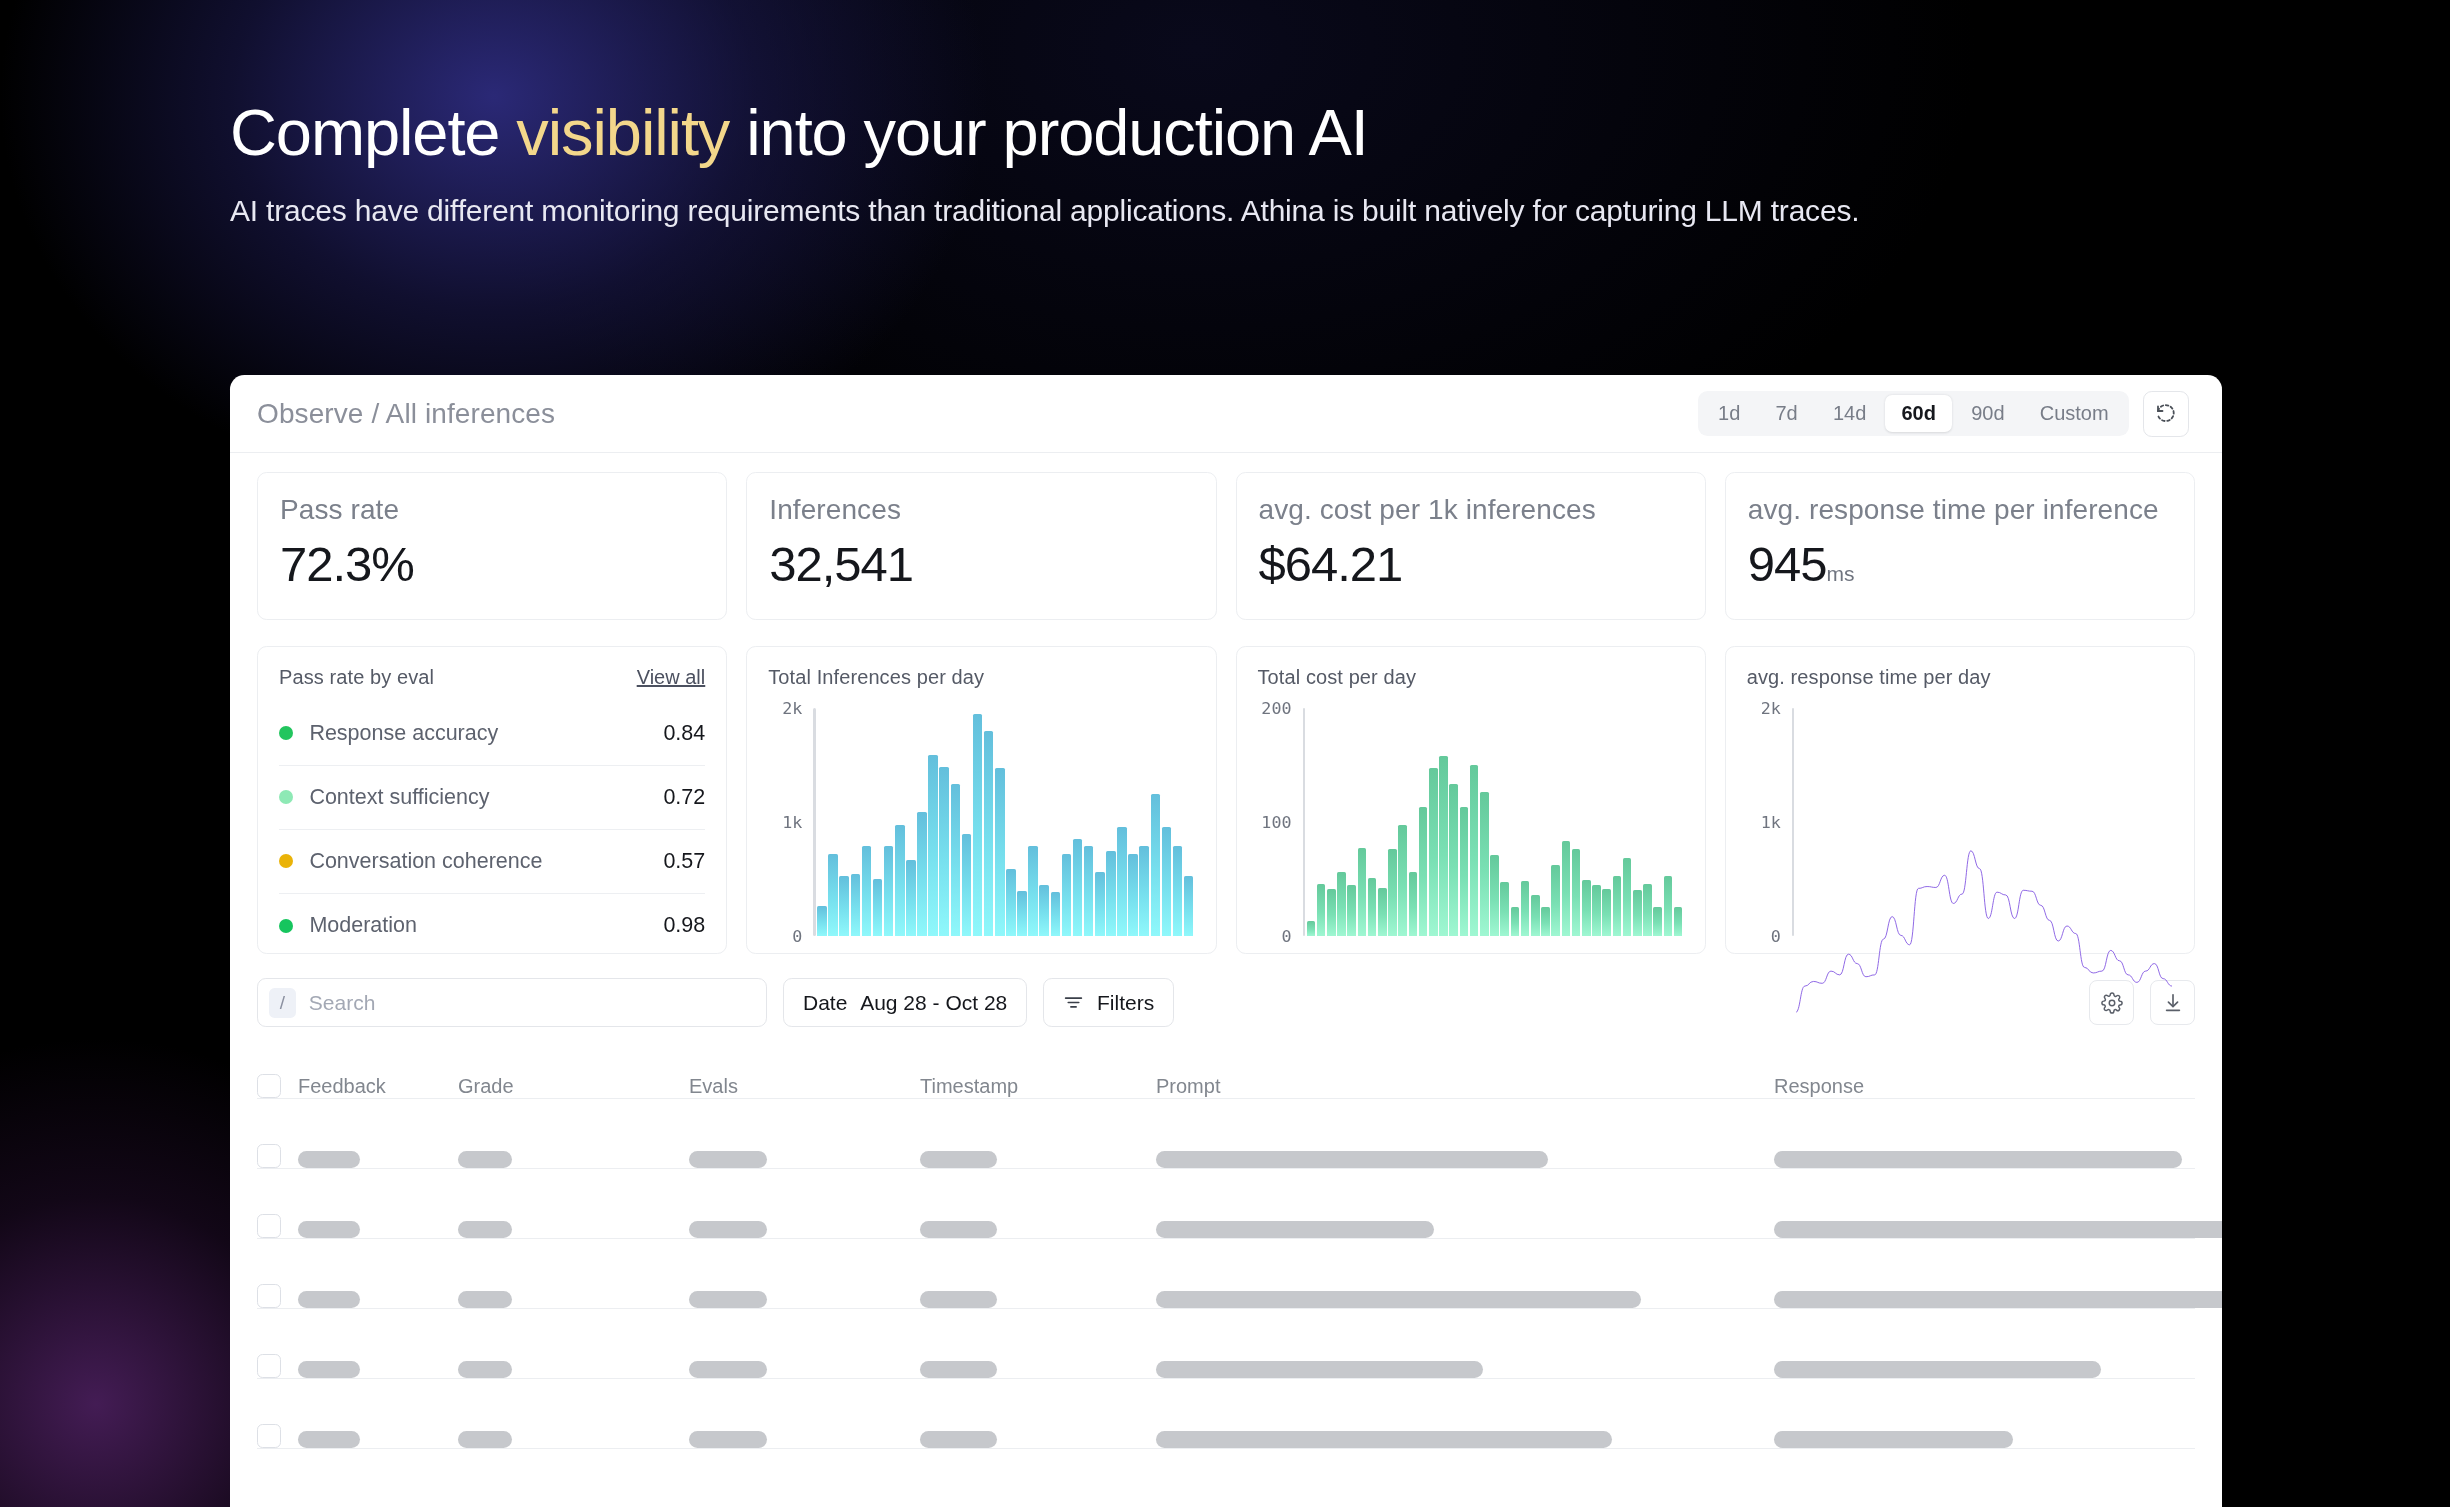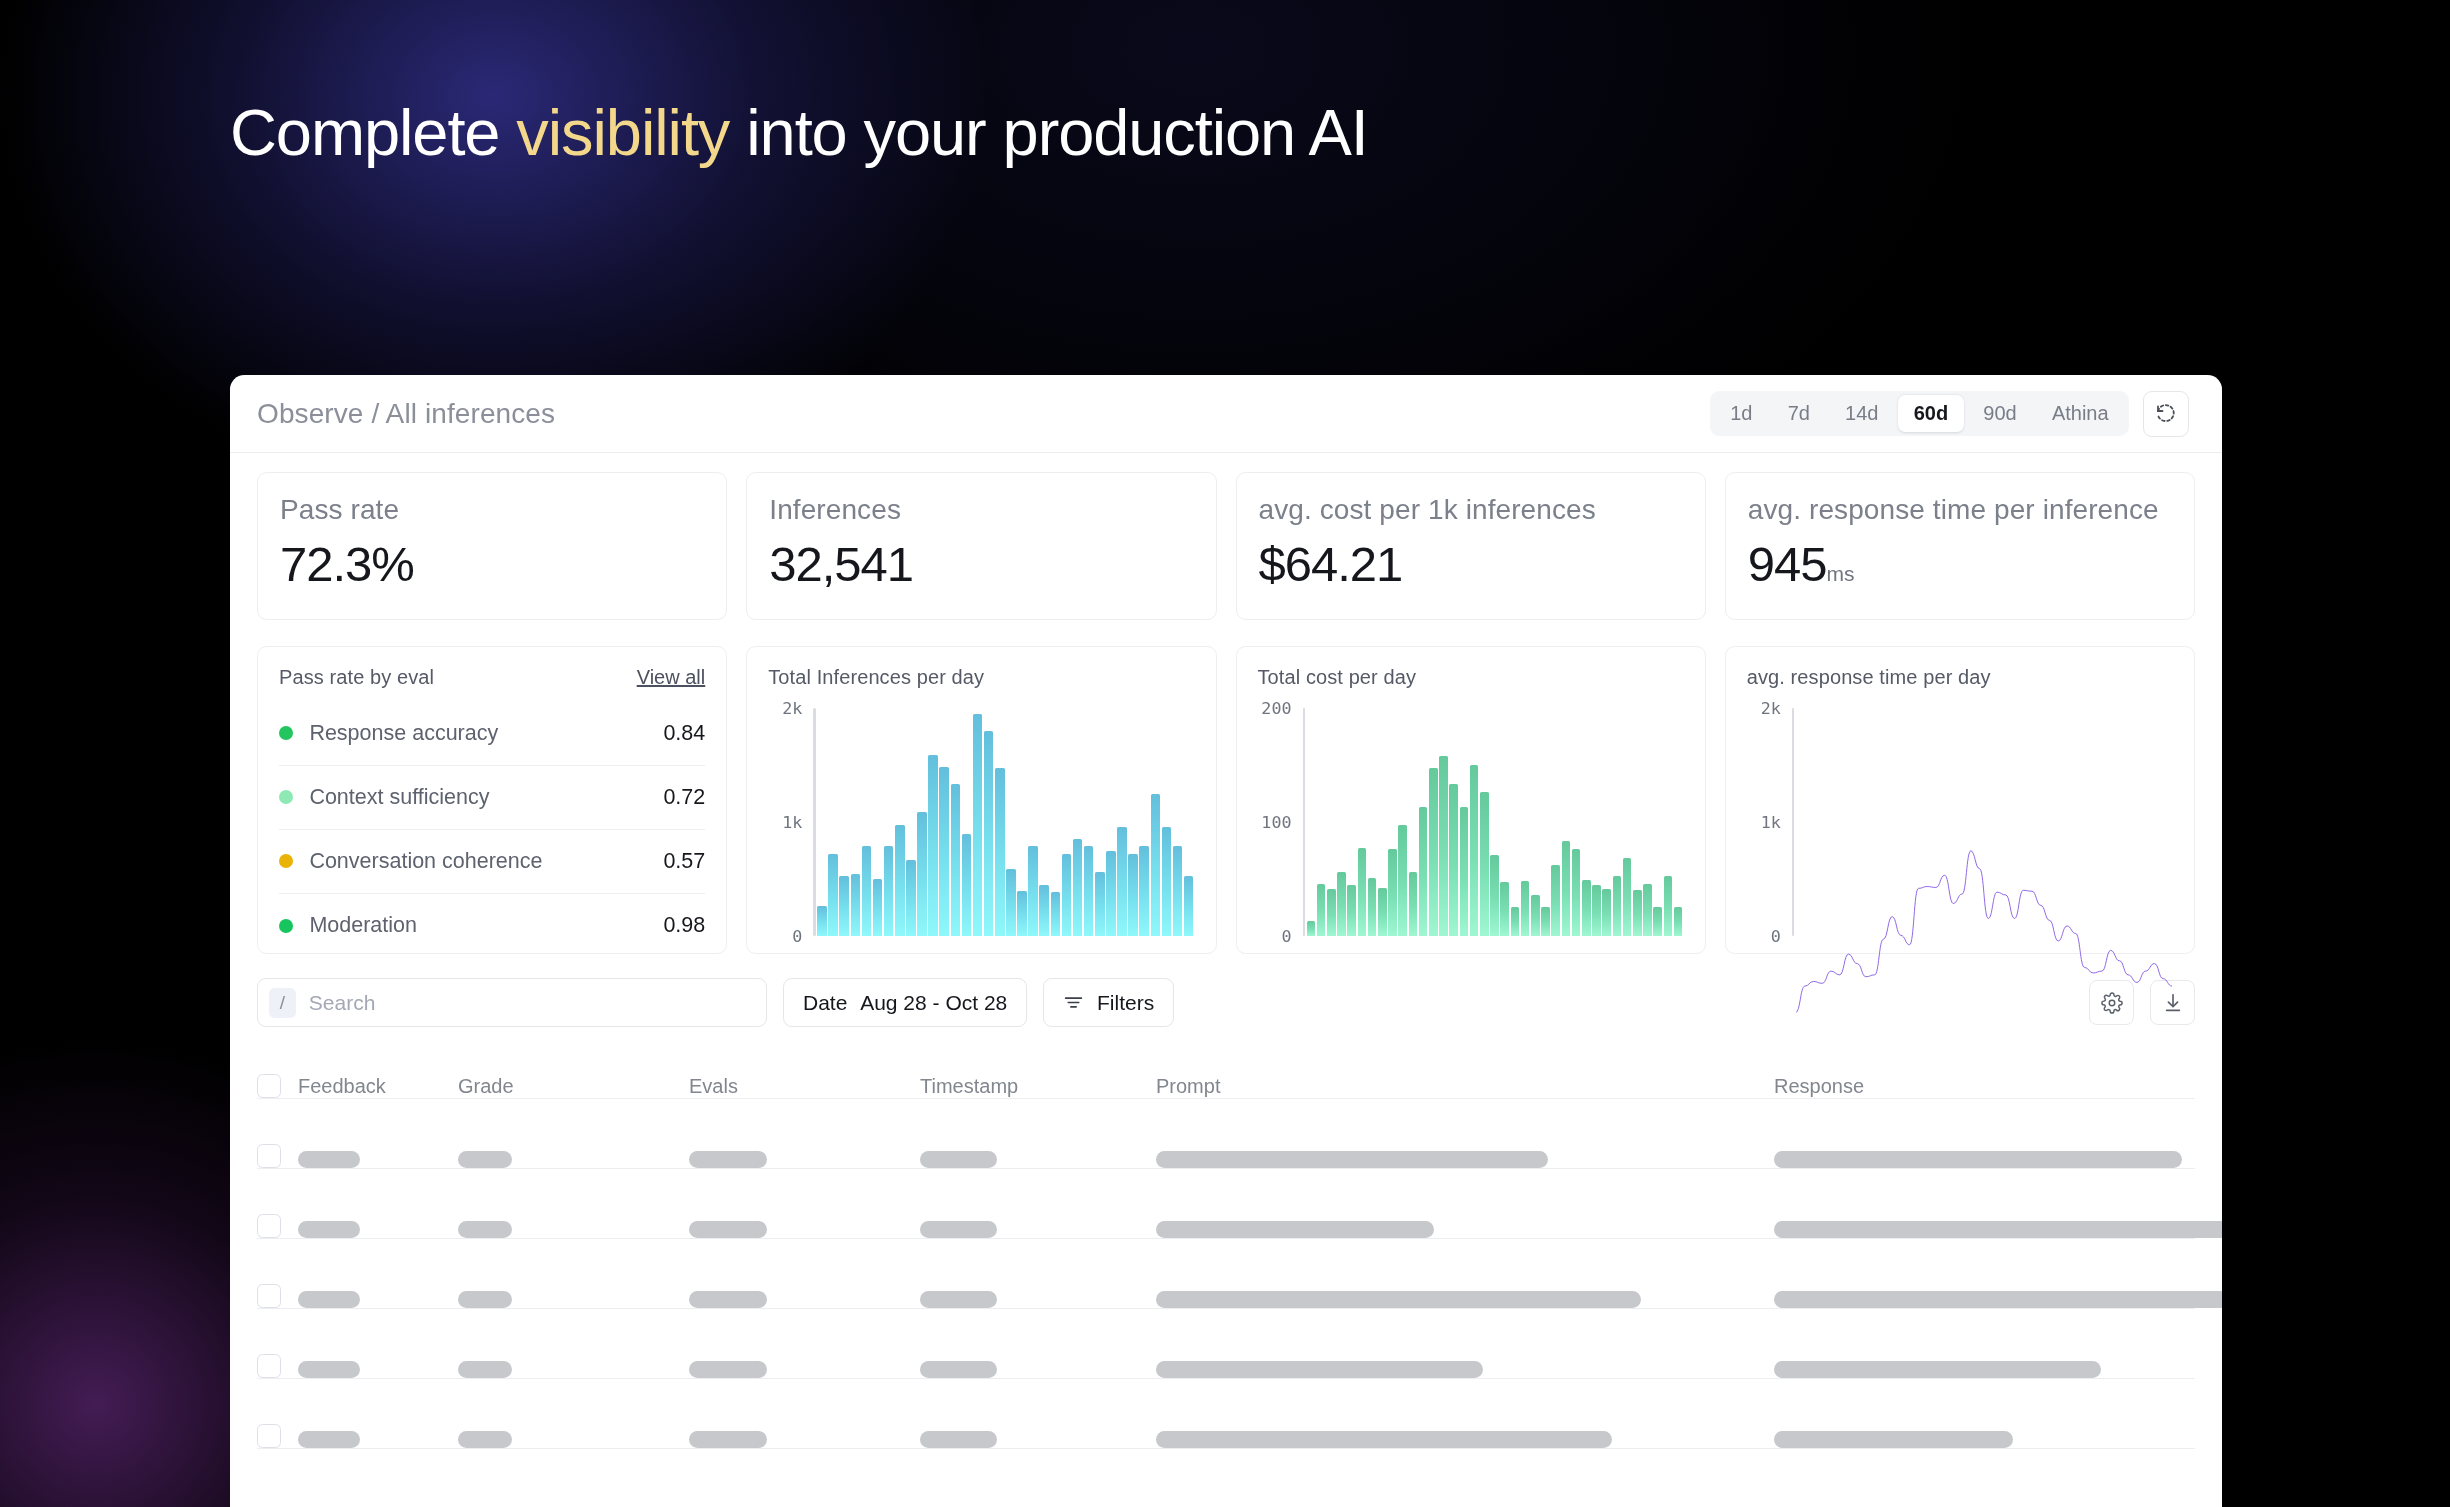--- a/index.html
+++ b/index.html
@@ -185,34 +185,35 @@
   .th { font-size: 20px; color: #82878f; }
   .sk { height: 17.5px; border-radius: 8.8px; background: #c6c8cc; }
 </style>
 </head>
 <body>
 
 <div id="stage">
 
   <div class="hero">
     <h1><span>Complete </span><span class="accent">visibility</span><span> into your production AI</span></h1>
+    <p>AI traces have different monitoring requirements than traditional applications. Athina is built natively for capturing LLM traces.</p>
   </div>
 
   <div class="dash">
 
     <div class="dash-head">
       <div class="breadcrumb">Observe / All inferences</div>
       <div class="head-right">
         <div class="range-group" id="rangeGroup">
             <button class="range-btn">1d</button>
             <button class="range-btn">7d</button>
             <button class="range-btn">14d</button>
             <button class="range-btn active">60d</button>
             <button class="range-btn">90d</button>
-            <button class="range-btn">Athina</button>
+            <button class="range-btn">Custom</button>
           </div>
         <div class="icon-btn">
           <svg width="24" height="24" viewBox="0 0 24 24" fill="none" stroke="#4b5058" stroke-width="1.8" stroke-linecap="round">
             <path d="M4 9a8 8 0 1 1 .5 5.5" stroke-dasharray="2.6 2.6"></path>
             <path d="M4 4.5V9h4.5" stroke-dasharray="0"></path>
           </svg>
         </div>
       </div>
     </div>
 

